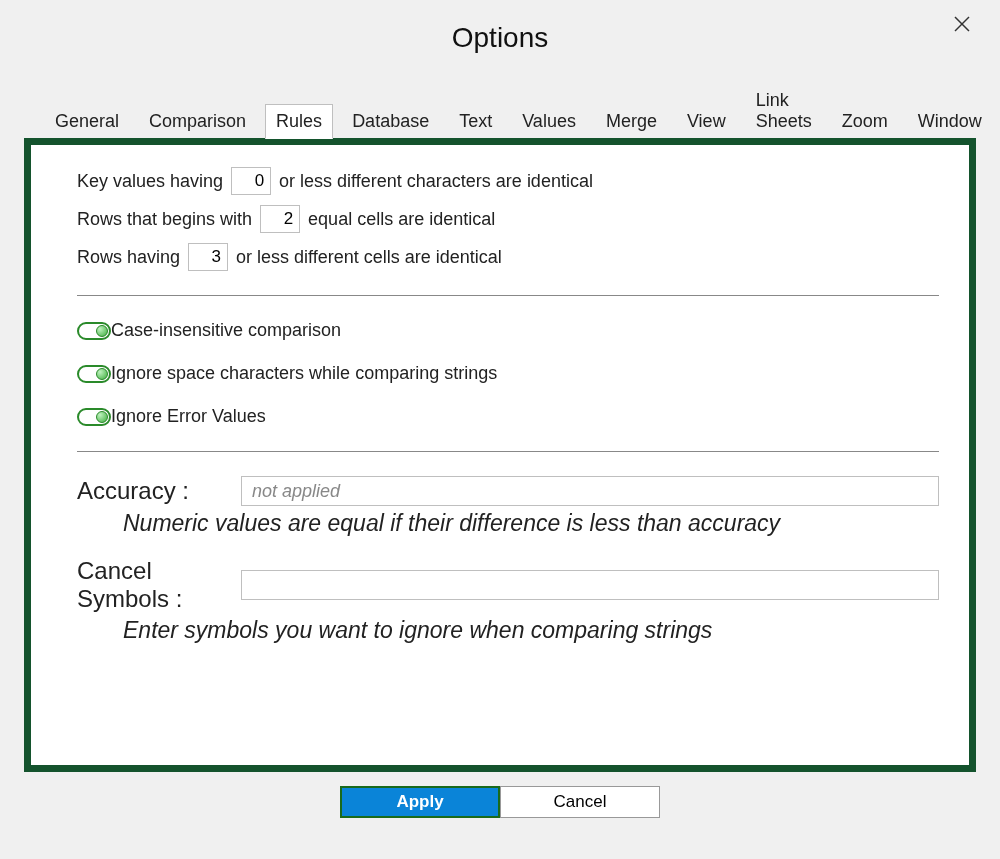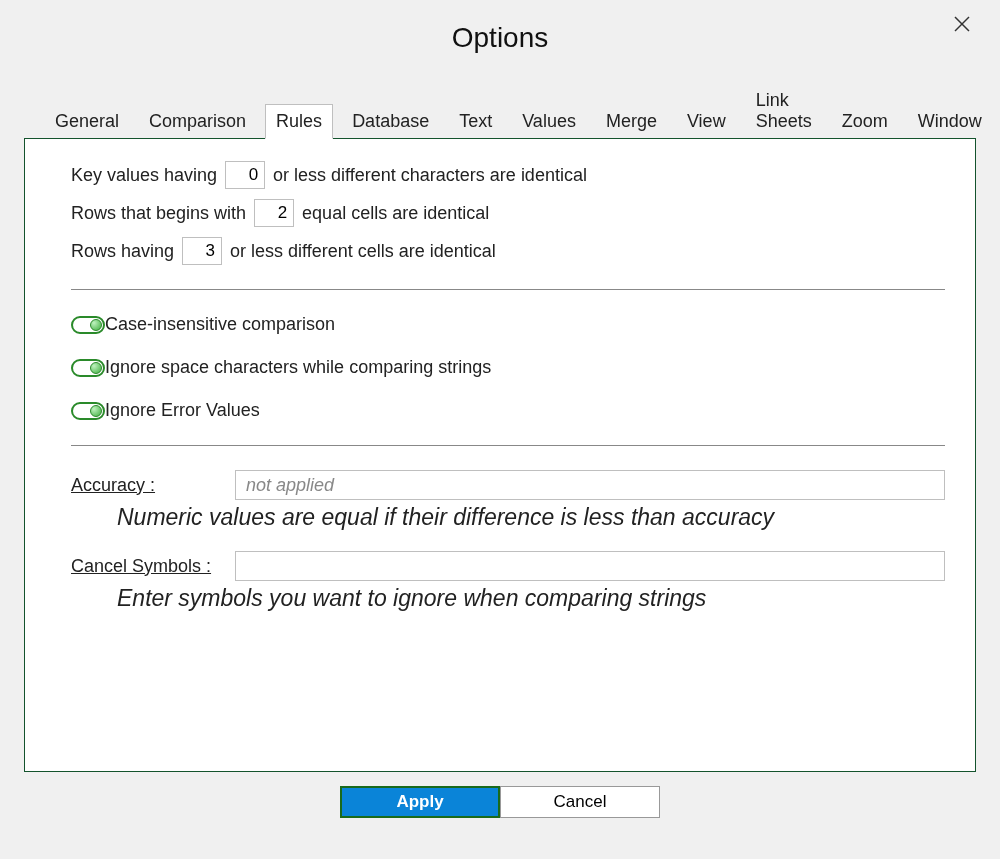--- a/index.html
+++ b/index.html
@@ -48,21 +48,21 @@
     background: transparent;
   }
   .tab.active {
     background: #fff;
     border: 1px solid #bfbfbf;
     border-bottom: 1px solid #fff;
   }
   .panel {
     margin: 0 24px;
     background: #fff;
-    border: 1px solid #14532d;
+    border: 7px solid #14532d;
     height: 634px;
     padding: 22px 30px 14px 46px;
     overflow: hidden;
   }
   .rule-row {
     display: flex;
     align-items: center;
     gap: 8px;
     margin-bottom: 10px;
     font-size: 18px;
@@ -107,22 +107,21 @@
     border: 1px solid #2a8a2a;
   }
   .field-row {
     display: flex;
     align-items: center;
     gap: 14px;
     margin-bottom: 4px;
   }
   .field-label {
     width: 150px;
-    font-size: 18px;
-    text-decoration: underline;
+    font-size: 24px;
   }
   .text-input {
     flex: 1;
     height: 30px;
     border: 1px solid #bfbfbf;
     padding: 0 10px;
     font-size: 18px;
     font-style: italic;
     color: #555;
     font-family: inherit;

